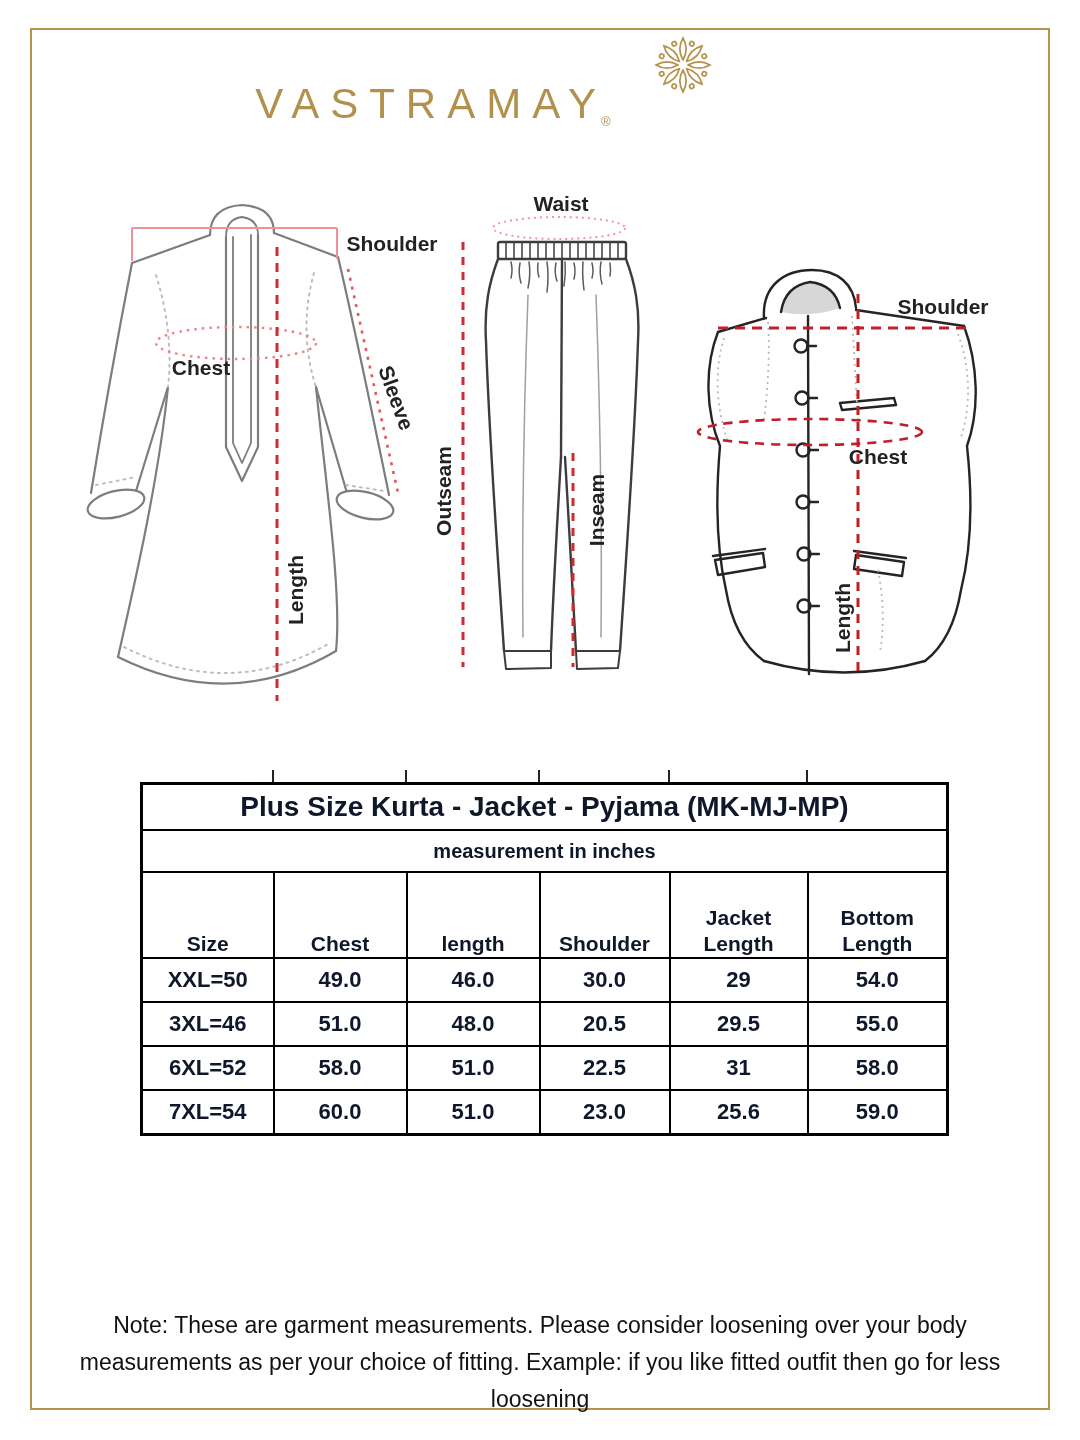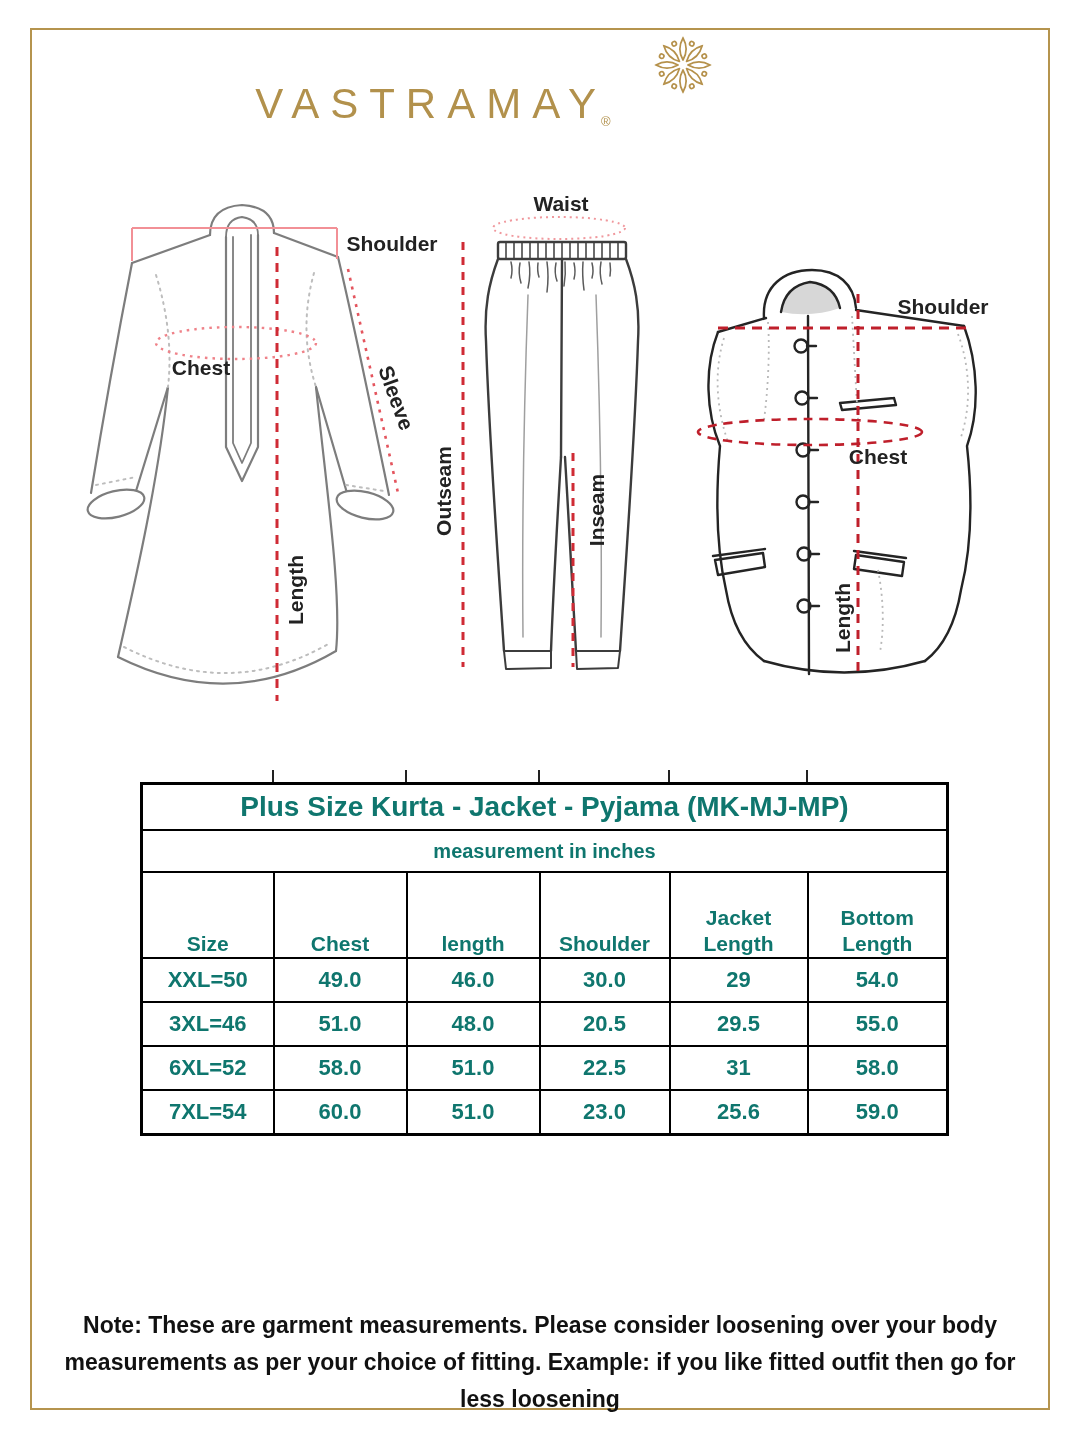--- a/index.html
+++ b/index.html
@@ -22,29 +22,29 @@
           transform:translate(-50%,-50%);white-space:nowrap;}
   .r-90{transform:translate(-50%,-50%) rotate(-90deg);}
   .r70{transform:translate(-50%,-50%) rotate(70deg);}
 
   
   .tick{position:absolute;width:2px;height:12px;background:#222;top:770px;}
   table.size-table{position:absolute;left:140px;top:782px;width:806px;
                    border-collapse:collapse;table-layout:fixed;
                    border:3px solid #000;}
   table.size-table th,table.size-table td{border:2px solid #000;text-align:center;
-                   color:#0f766e;font-weight:700;padding:0 2px;}
+                   color:#0f172a;font-weight:700;padding:0 2px;}
   .t-title{height:44px;font-size:28px;}
   .t-sub{height:40px;font-size:20px;margin-top:40px;}
   .t-head th{height:84px;font-size:21px;vertical-align:bottom;padding-bottom:7px;line-height:1.25;}
   .t-row td{height:42px;font-size:22px;}
 
   
   .note{position:absolute;left:60px;top:1284px;width:960px;text-align:center;
-        font-size:23px;line-height:37px;color:#111;font-weight:700;}
+        font-size:23px;line-height:37px;color:#111;font-weight:400;}
 </style>
 </head>
 <body>
 
 <div class="page">
   <div class="gold-frame"></div>
 
   <svg class="ornament" width="66" height="62" viewBox="0 0 66 62">
     <g transform="translate(33,31)" fill="none" stroke="#b5914b" stroke-width="1.7" stroke-linecap="round">
       <g id="petals">

